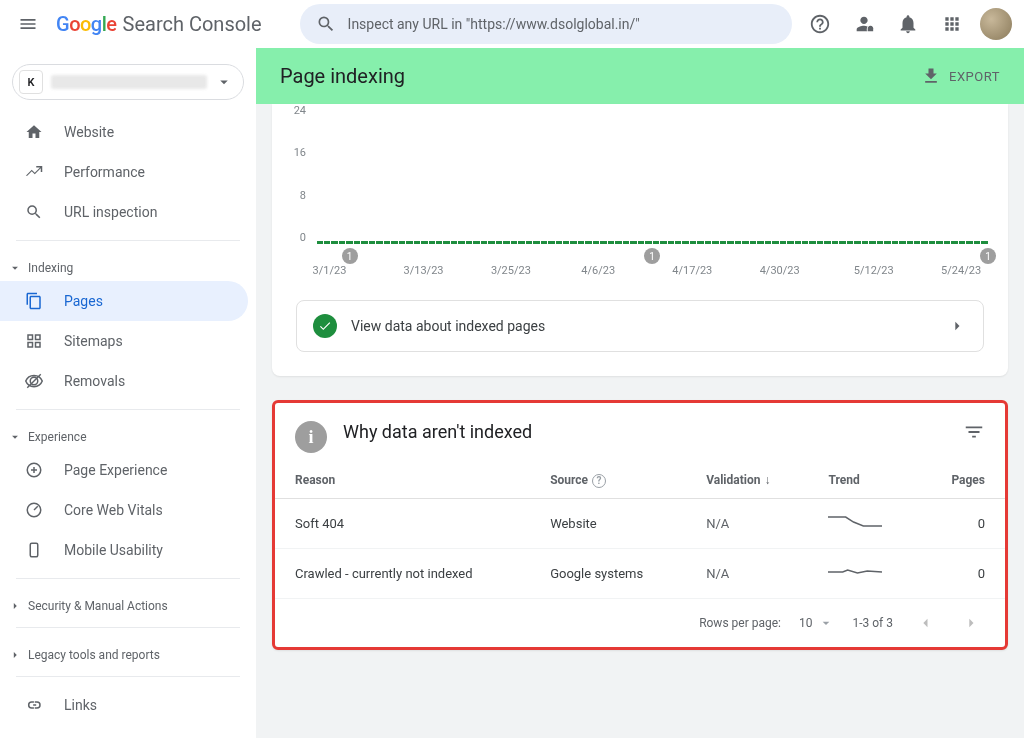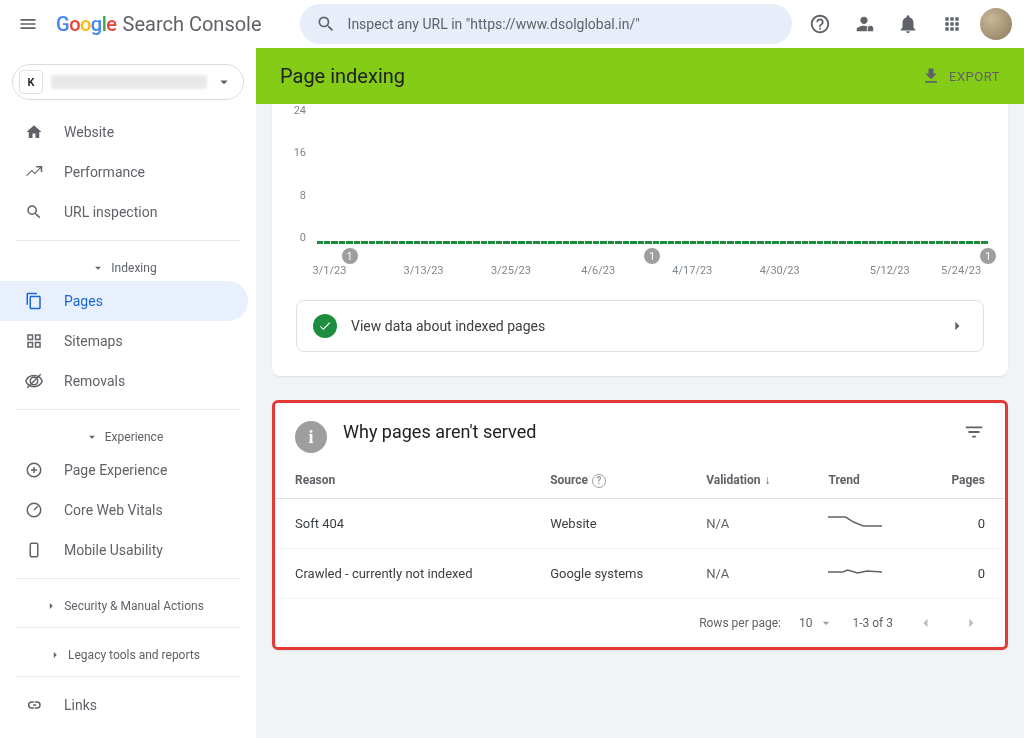--- a/index.html
+++ b/index.html
@@ -99,32 +99,32 @@
   border-radius: 0 20px 20px 0;
   margin-right: 8px;
 }
 .side-item .icn { width: 20px; display: flex; align-items: center; justify-content: center; }
 .side-section {
   font-size: 12px; color: #5f6368;
   padding: 12px 16px 6px 16px;
   display: flex; align-items: center; gap: 6px;
   text-transform: none;
 }
-.side-section.collapsible { padding-left: 8px; cursor: pointer; justify-content: center; }
+.side-section.collapsible { padding-left: 8px; cursor: pointer; }
 .side-divider { border-top: 1px solid #e8eaed; margin: 8px 16px; }
 .main {
   flex: 1;
   background: #f1f3f4;
   overflow-y: auto;
   padding: 0;
 }
 .page-head {
   display: flex; align-items: center; justify-content: space-between;
   padding: 16px 24px;
-  background: #84cc16;
+  background: #86efac;
 }
 .page-title { font-size: 20px; color: #202124; font-weight: 400; }
 .export-btn {
   display: flex; align-items: center; gap: 8px;
   color: #5f6368; cursor: pointer;
   font-size: 13px; letter-spacing: 0.5px;
 }
 .card {
   background: #fff; border-radius: 8px;
   margin: 0 16px 16px 16px;
@@ -803,21 +803,21 @@
               <div class="bar-body" style="height: 12.5%;"></div>
             </div>
           </div>
         <div class="x-ticks" id="xticks">
             <span class="x-tick" style="left: 2%;">3/1/23</span>
             <span class="x-tick" style="left: 16%;">3/13/23</span>
             <span class="x-tick" style="left: 29%;">3/25/23</span>
             <span class="x-tick" style="left: 42%;">4/6/23</span>
             <span class="x-tick" style="left: 56%;">4/17/23</span>
             <span class="x-tick" style="left: 69%;">4/30/23</span>
-            <span class="x-tick" style="left: 83%; margin-left: 16px;">5/12/23</span>
+            <span class="x-tick" style="left: 83%;">5/12/23</span>
             <span class="x-tick" style="left: 96%;">5/24/23</span>
             <span class="circle-marker" style="left: 5%;">1</span>
             <span class="circle-marker" style="left: 50%;">1</span>
             <span class="circle-marker" style="left: 100%;">1</span>
           </div>
       </div>
       <div class="view-link">
         <div class="check-circle">
           <svg width="14" height="14" viewBox="0 0 24 24">
               <path fill="#fff" d="M9 16.17L4.83 12l-1.42 1.41L9 19 21 7l-1.41-1.41z"></path>
@@ -829,21 +829,21 @@
               <path fill="#5f6368" d="M10 17l5-5-5-5v10z"></path>
             </svg>
           </span>
       </div>
     </div>
 
     <div class="why-card">
       <div class="why-head">
         <div class="info-circle">i</div>
         <div>
-          <div class="why-title">Why pages aren't served</div>
+          <div class="why-title">Why data aren't indexed</div>
         </div>
         <div class="filter-icn">
           <svg width="22" height="22" viewBox="0 0 24 24">
               <path fill="#5f6368" d="M3 6h18v2H3zM6 11h12v2H6zM10 16h4v2h-4z"></path>
             </svg>
         </div>
       </div>
 
       <table class="tbl">
         <thead>

